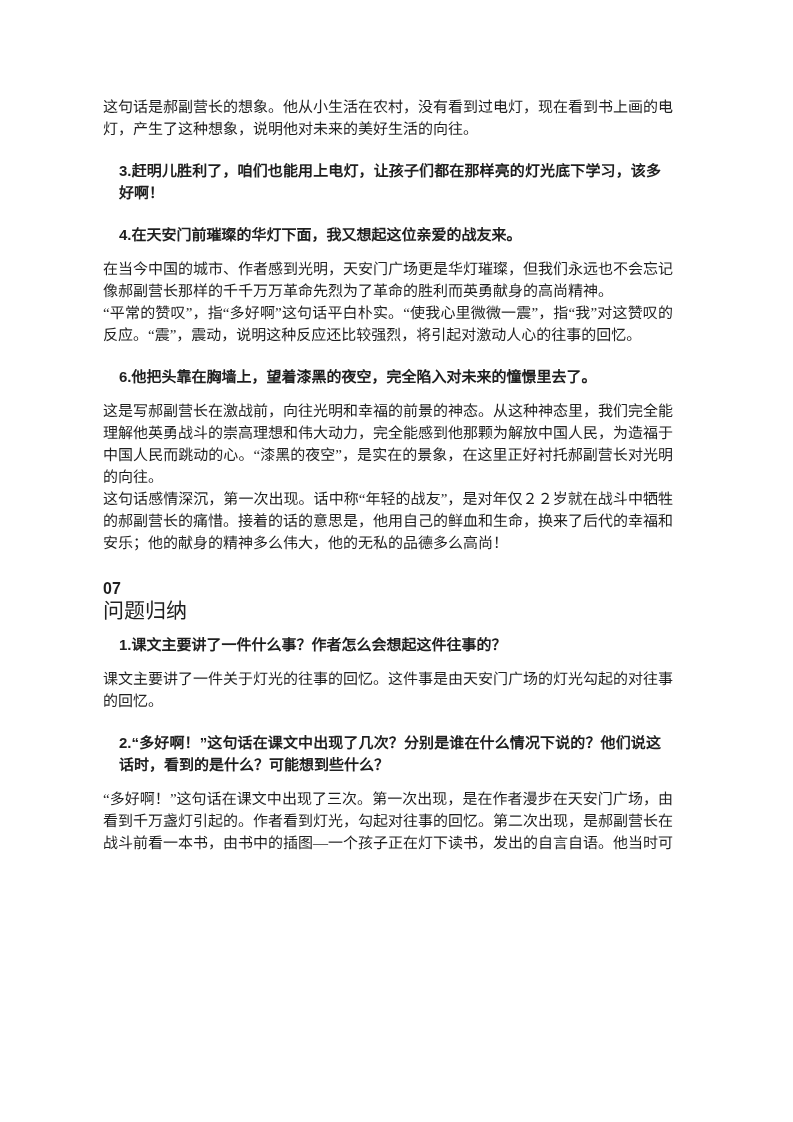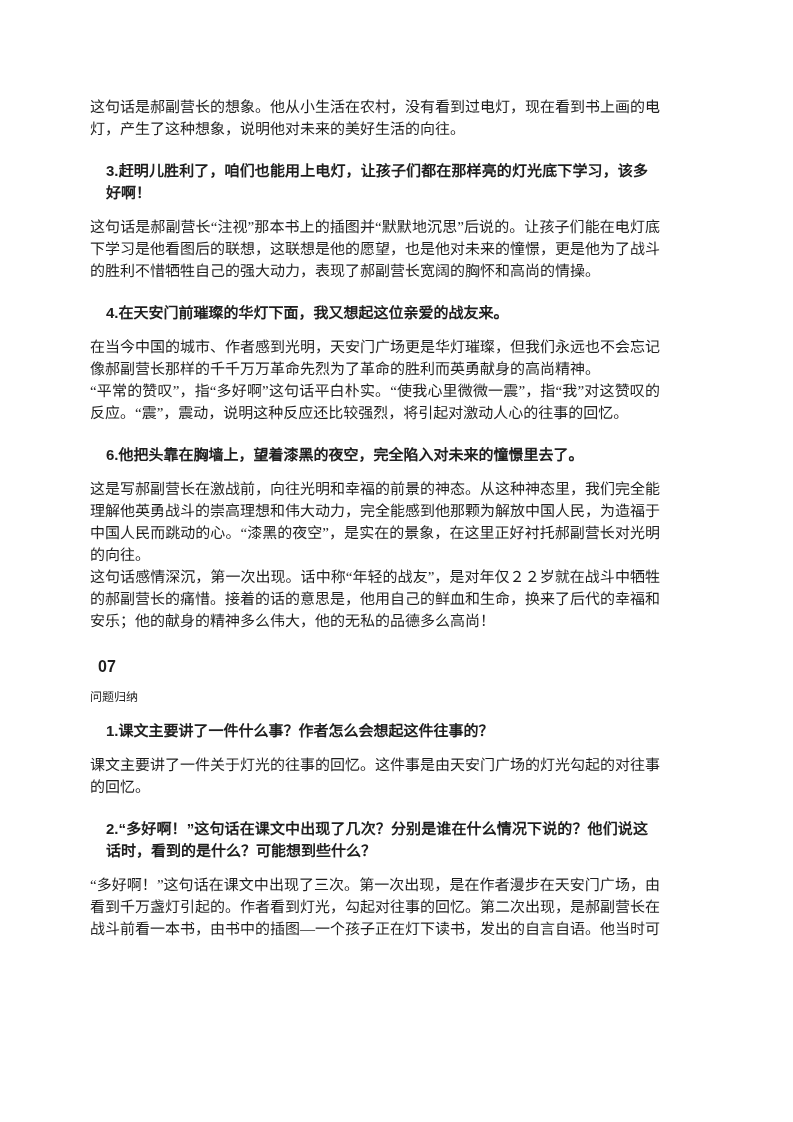--- a/index.html
+++ b/index.html
@@ -11,65 +11,64 @@
     position: relative;
     width: 793px;
     height: 1122px;
     background: #ffffff;
     overflow: hidden;
     font-family: "Liberation Serif", "DejaVu Serif", serif;
     color: #1f1f1f;
   }
   .content {
     position: absolute;
-    left: 90px;
+    left: 103px;
     top: 96px;
     width: 570px;
   }
   .para {
     margin: 0;
     font-size: 15px;
     line-height: 22px;
     text-align: justify;
     font-weight: normal;
   }
   .heading {
     margin: 12px;
     padding-left: 4px;
     font-size: 15px;
     line-height: 22px;
     text-align: justify;
     font-weight: bold;
     font-family: "Liberation Sans", "DejaVu Sans", sans-serif;
   }
   .section-num {
-    margin: 8px;
+    margin: 0;
     font-size: 16px;
     line-height: 22px;
     font-weight: bold;
     font-family: "Liberation Sans", "DejaVu Sans", sans-serif;
   }
   .label {
     margin: 0;
-    font-size: 12px;
+    font-size: 21px;
     line-height: 22px;
     font-weight: normal;
   }
   .gap    { margin-top: 20px; }
   .gap-lg { margin-top: 24px; }
 </style>
 </head>
 <body>
 
 <div class="page">
   <div class="content">
 
     <p class="para">这句话是郝副营长的想象。他从小生活在农村，没有看到过电灯，现在看到书上画的电灯，产生了这种想象，说明他对未来的美好生活的向往。</p>
     <p class="heading gap">3.赶明儿胜利了，咱们也能用上电灯，让孩子们都在那样亮的灯光底下学习，该多好啊！</p>
-    <p class="para">这句话是郝副营长“注视”那本书上的插图并“默默地沉思”后说的。让孩子们能在电灯底下学习是他看图后的联想，这联想是他的愿望，也是他对未来的憧憬，更是他为了战斗的胜利不惜牺牲自己的强大动力，表现了郝副营长宽阔的胸怀和高尚的情操。</p>
     <p class="heading gap">4.在天安门前璀璨的华灯下面，我又想起这位亲爱的战友来。</p>
     <p class="para">在当今中国的城市、作者感到光明，天安门广场更是华灯璀璨，但我们永远也不会忘记像郝副营长那样的千千万万革命先烈为了革命的胜利而英勇献身的高尚精神。</p>
     <p class="para">“平常的赞叹”，指“多好啊”这句话平白朴实。“使我心里微微一震”，指“我”对这赞叹的反应。“震”，震动，说明这种反应还比较强烈，将引起对激动人心的往事的回忆。</p>
     <p class="heading gap">6.他把头靠在胸墙上，望着漆黑的夜空，完全陷入对未来的憧憬里去了。</p>
     <p class="para">这是写郝副营长在激战前，向往光明和幸福的前景的神态。从这种神态里，我们完全能理解他英勇战斗的崇高理想和伟大动力，完全能感到他那颗为解放中国人民，为造福于中国人民而跳动的心。“漆黑的夜空”，是实在的景象，在这里正好衬托郝副营长对光明的向往。</p>
     <p class="para">这句话感情深沉，第一次出现。话中称“年轻的战友”，是对年仅２２岁就在战斗中牺牲的郝副营长的痛惜。接着的话的意思是，他用自己的鲜血和生命，换来了后代的幸福和安乐；他的献身的精神多么伟大，他的无私的品德多么高尚！</p>
 
     <p class="section-num gap-lg">07</p>
     <p class="label">问题归纳</p>
 

